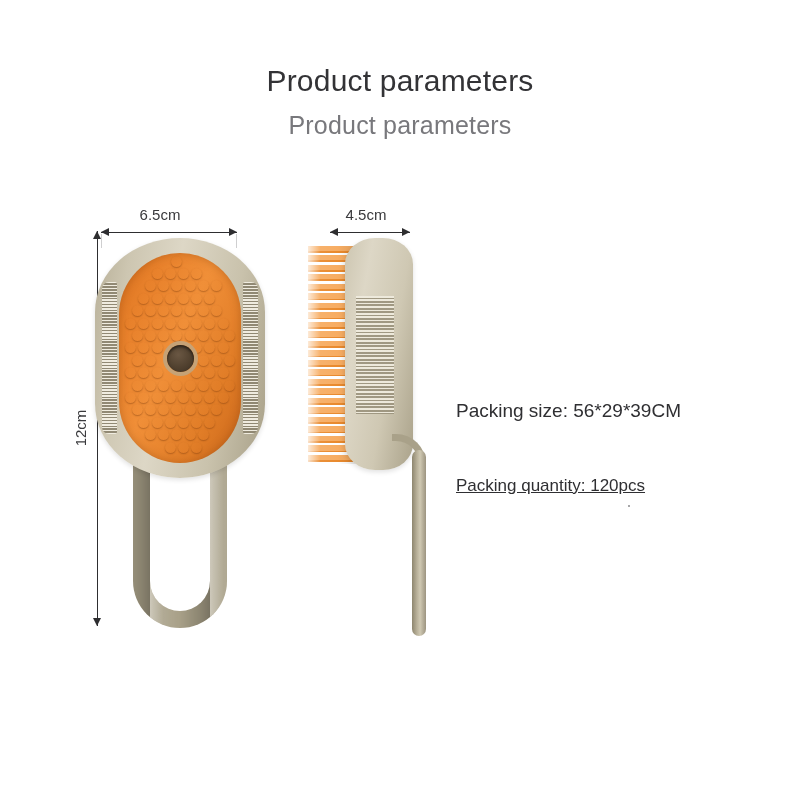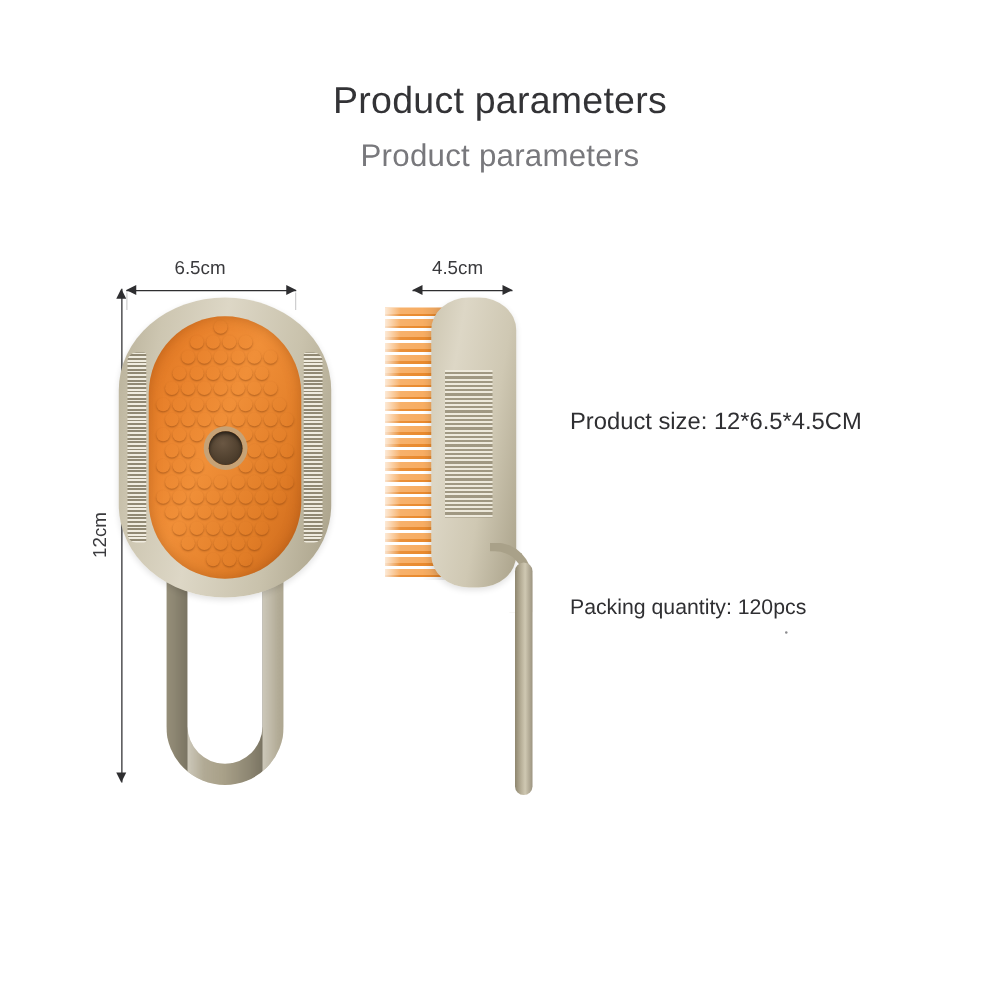--- a/index.html
+++ b/index.html
@@ -329,21 +329,21 @@
   
   .spec-line {
     position: absolute;
     left: 456px;
     font-size: 19px;
     color: #2f2f32;
     white-space: nowrap;
   }
   .spec-1 { top: 311px; }
   .spec-2 { top: 384px; }
-  .spec-3 { top: 460px; font-size: 17px; }
+  .spec-3 { top: 460px; font-size: 17px; text-decoration: underline; }
 
   .spec-dot {
     position: absolute;
     left: 628px; top: 489px;
     width: 2px; height: 2px;
     background: #8a8a8d;
     border-radius: 50%;
   }
 
   
@@ -497,18 +497,18 @@
 
   <div id="side-view">
     <div class="side-bristles"></div>
     <div class="side-body">
       <div class="side-ridges"></div>
     </div>
     <div class="side-handle-curve"></div>
     <div class="side-handle-bar"></div>
   </div>
 
-  <div class="spec-line spec-1">Product size: 12*6.5*4.5CM</div>
+  <div class="spec-line spec-2">Packing size: 56*29*39CM</div>
   <div class="spec-line spec-3">Packing quantity: 120pcs</div>
   <div class="spec-dot"></div>
 
 
 </div>
 
 </body></html>

